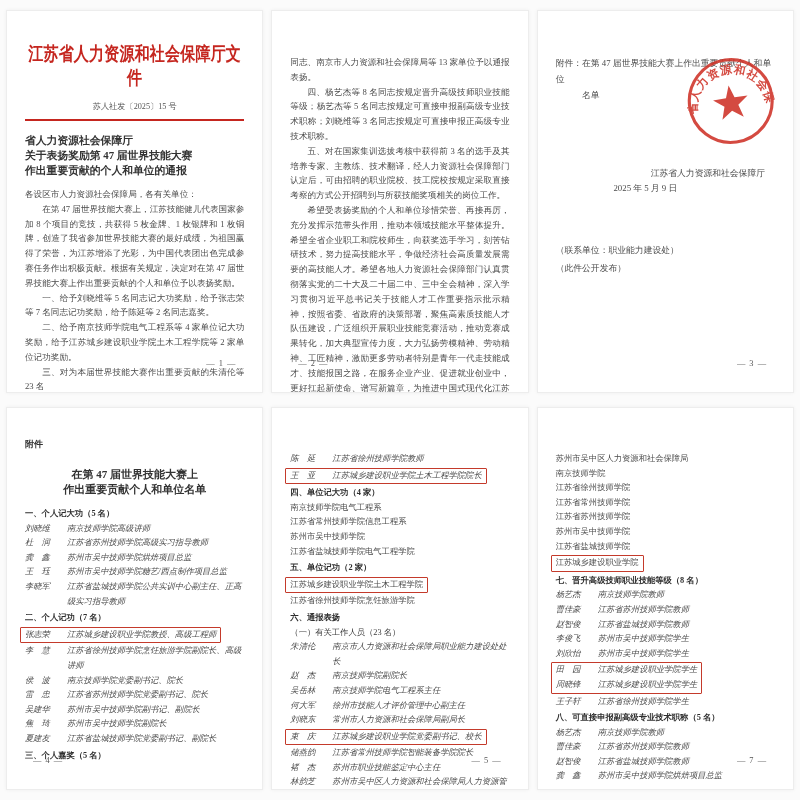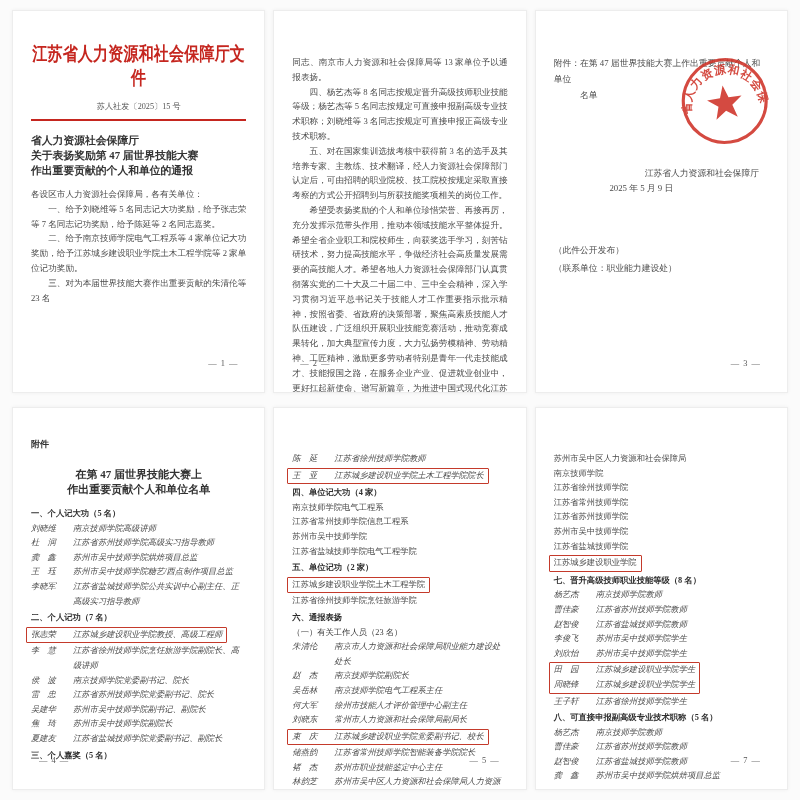--- a/index.html
+++ b/index.html
@@ -1,17 +1,17 @@
 <!DOCTYPE html>
 <html><head>
 <meta charset="utf-8">
 <style>
   html,body{margin:0;padding:0;background:#fbfbfb;width:800px;height:800px;overflow:hidden;
     font-family:"Liberation Serif","DejaVu Serif",serif;}
-  .sheet{box-sizing:border-box;width:800px;height:800px;padding:10px 12px;display:grid;
+  .sheet{box-sizing:border-box;width:800px;height:800px;padding:10px 6px;display:grid;
     grid-template-columns:repeat(3,1fr);grid-template-rows:repeat(2,1fr);gap:14px 8px;}
   .page{position:relative;background:#fff;border:1px solid #ededed;box-shadow:0 0 4px rgba(0,0,0,.05);
     box-sizing:border-box;padding:18px 18px 14px;overflow:hidden;color:#4b4b4b;}
   
   .masthead{margin-top:18px;text-align:center;color:#c5261f;font-weight:bold;font-size:15px;
     letter-spacing:.2px;transform:scaleY(1.25);transform-origin:center;}
   .docnum{margin-top:16px;text-align:center;font-size:8.2px;color:#555;}
   .redrule{height:2px;background:#c5261f;margin-top:7px;}
   .doc-title{margin-top:12px;text-align:left;font-weight:bold;color:#333;font-size:10.8px;line-height:15px;}
   .bodytext{margin-top:9px;font-size:8.6px;line-height:14.8px;text-align:justify;color:#4b4b4b;}
@@ -51,20 +51,21 @@
     <div class="masthead">江苏省人力资源和社会保障厅文件</div>
     <div class="docnum">苏人社发〔2025〕15 号</div>
     <div class="redrule"></div>
     <div class="doc-title" id="p1-title">
         <div>省人力资源社会保障厅</div>
         <div>关于表扬奖励第 47 届世界技能大赛</div>
         <div>作出重要贡献的个人和单位的通报</div>
       </div>
     <div class="bodytext" id="p1-body">
         <p>各设区市人力资源社会保障局，各有关单位：</p>
+        <p class="ind">在第 47 届世界技能大赛上，江苏技能健儿代表国家参加 8 个项目的竞技，共获得 5 枚金牌、1 枚银牌和 1 枚铜牌，创造了我省参加世界技能大赛的最好成绩，为祖国赢得了荣誉，为江苏增添了光彩，为中国代表团出色完成参赛任务作出积极贡献。根据有关规定，决定对在第 47 届世界技能大赛上作出重要贡献的个人和单位予以表扬奖励。</p>
         <p class="ind">一、给予刘晓维等 5 名同志记大功奖励，给予张志荣等 7 名同志记功奖励，给予陈延等 2 名同志嘉奖。</p>
         <p class="ind">二、给予南京技师学院电气工程系等 4 家单位记大功奖励，给予江苏城乡建设职业学院土木工程学院等 2 家单位记功奖励。</p>
         <p class="ind">三、对为本届世界技能大赛作出重要贡献的朱清伦等 23 名</p>
       </div>
     <div class="pagenum pn-right">— 1 —</div>
   </section>
 
   <section class="page">
     <div class="bodytext mid-start" id="p2-body">
         <p>同志、南京市人力资源和社会保障局等 13 家单位予以通报表扬。</p>
@@ -74,22 +75,22 @@
       </div>
     <div class="pagenum pn-left">— 2 —</div>
   </section>
 
   <section class="page">
     <div class="att-line">附件：在第 47 届世界技能大赛上作出重要贡献个人和单位</div>
     <div class="att-line2">名单</div>
     <div class="sign-block">江苏省人力资源和社会保障厅</div>
     <div class="sign-date">2025 年 5 月 9 日</div>
     <div class="pub-notes" id="p3-notes">
+        <div>（联系单位：职业能力建设处）</div>
         <div>（此件公开发布）</div>
-        <div>（联系单位：职业能力建设处）</div>
       </div>
     <div class="seal">
       <svg width="92" height="92" viewBox="0 0 100 100">
         <circle cx="50" cy="50" r="45" fill="none" stroke="#cf3227" stroke-width="3.4"></circle>
         <defs>
             <path id="sealArc" d="M 12 58 A 38 38 0 1 1 88 58"></path>
           </defs>
         <text fill="#cf3227" font-size="12.5" font-weight="bold" letter-spacing="1">
           <textPath href="#sealArc" startOffset="50%" text-anchor="middle" id="seal-text-path">江苏省人力资源和社会保障厅</textPath>
         </text>

